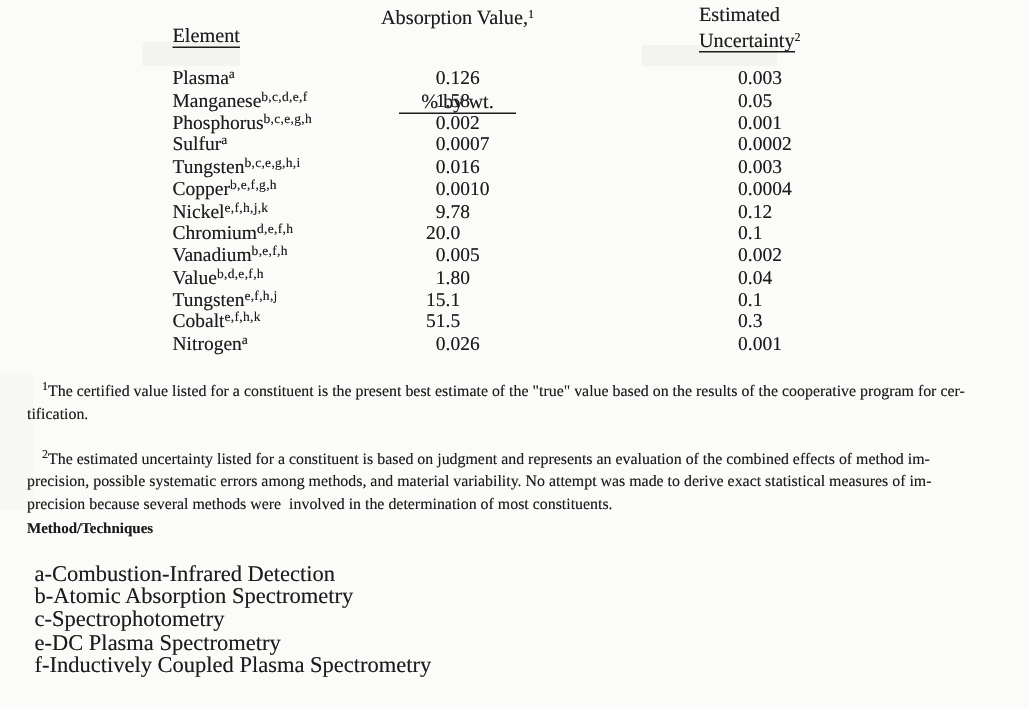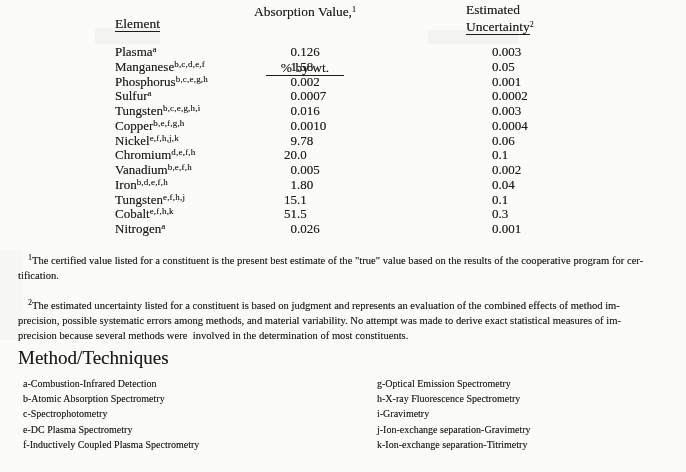--- a/index.html
+++ b/index.html
@@ -27,22 +27,22 @@
   .trow{position:relative;height:14.77px;font-size:13px;}
   .cell-el{position:absolute;left:115px;white-space:nowrap;}
   .cell-val{position:absolute;left:270px;white-space:nowrap;}
   .cell-val .ip{display:inline-block;width:27px;text-align:right;}
   .cell-unc{position:absolute;left:492px;white-space:nowrap;}
   
   .fn{position:absolute;left:18px;font-size:10.6px;line-height:15px;white-space:nowrap;font-family:Liberation Serif, serif;}
   .fn .fn-sup{padding-left:10px;}
   .fn .fn-text{white-space:pre;}
   
-  .mt-heading{position:absolute;left:18px;top:347px;font-size:19px;}
-  .mcol{position:absolute;top:376px;font-size:10px;line-height:15.2px;font-family:Liberation Serif, serif;}
+  .mt-heading{position:absolute;left:18px;top:347px;font-size:10px;font-weight:bold;}
+  .mcol{position:absolute;top:376px;font-size:15px;line-height:15.2px;font-family:Liberation Serif, serif;}
   #methods-left{left:23px;}
   #methods-right{left:377px;}
   .mitem{white-space:nowrap;}
 </style>
 </head>
 <body>
 
 <div class="page" style="--ink: #1c1c1c; --paper: #fbfbf9;">
 
   <div class="patch" style="left:95px;top:28px;width:65px;height:16px;"></div>
@@ -90,34 +90,34 @@
         <span class="cell-unc">0.003</span>
       </div>
       <div class="trow">
         <span class="cell-el"><span>Copper</span><sup class="el-sup">b,e,f,g,h</sup></span>
         <span class="cell-val"><span class="ip">0</span><span class="fp">.0010</span></span>
         <span class="cell-unc">0.0004</span>
       </div>
       <div class="trow">
         <span class="cell-el"><span>Nickel</span><sup class="el-sup">e,f,h,j,k</sup></span>
         <span class="cell-val"><span class="ip">9</span><span class="fp">.78</span></span>
-        <span class="cell-unc">0.06</span>
+        <span class="cell-unc">0.12</span>
       </div>
       <div class="trow">
         <span class="cell-el"><span>Chromium</span><sup class="el-sup">d,e,f,h</sup></span>
         <span class="cell-val"><span class="ip">20</span><span class="fp">.0</span></span>
         <span class="cell-unc">0.1</span>
       </div>
       <div class="trow">
         <span class="cell-el"><span>Vanadium</span><sup class="el-sup">b,e,f,h</sup></span>
         <span class="cell-val"><span class="ip">0</span><span class="fp">.005</span></span>
         <span class="cell-unc">0.002</span>
       </div>
       <div class="trow">
-        <span class="cell-el"><span>Iron</span><sup class="el-sup">b,d,e,f,h</sup></span>
+        <span class="cell-el"><span>Value</span><sup class="el-sup">b,d,e,f,h</sup></span>
         <span class="cell-val"><span class="ip">1</span><span class="fp">.80</span></span>
         <span class="cell-unc">0.04</span>
       </div>
       <div class="trow">
         <span class="cell-el"><span>Tungsten</span><sup class="el-sup">e,f,h,j</sup></span>
         <span class="cell-val"><span class="ip">15</span><span class="fp">.1</span></span>
         <span class="cell-unc">0.1</span>
       </div>
       <div class="trow">
         <span class="cell-el"><span>Cobalt</span><sup class="el-sup">e,f,h,k</sup></span>
@@ -140,21 +140,14 @@
     </div>
 
   <div class="mt-heading">Method/Techniques</div>
   <div id="methods-left" class="mcol">
       <div class="mitem">a-Combustion-Infrared Detection</div>
       <div class="mitem">b-Atomic Absorption Spectrometry</div>
       <div class="mitem">c-Spectrophotometry</div>
       <div class="mitem">e-DC Plasma Spectrometry</div>
       <div class="mitem">f-Inductively Coupled Plasma Spectrometry</div>
     </div>
-  <div id="methods-right" class="mcol">
-      <div class="mitem">g-Optical Emission Spectrometry</div>
-      <div class="mitem">h-X-ray Fluorescence Spectrometry</div>
-      <div class="mitem">i-Gravimetry</div>
-      <div class="mitem">j-Ion-exchange separation-Gravimetry</div>
-      <div class="mitem">k-Ion-exchange separation-Titrimetry</div>
-    </div>
 
 </div>
 
 </body></html>

